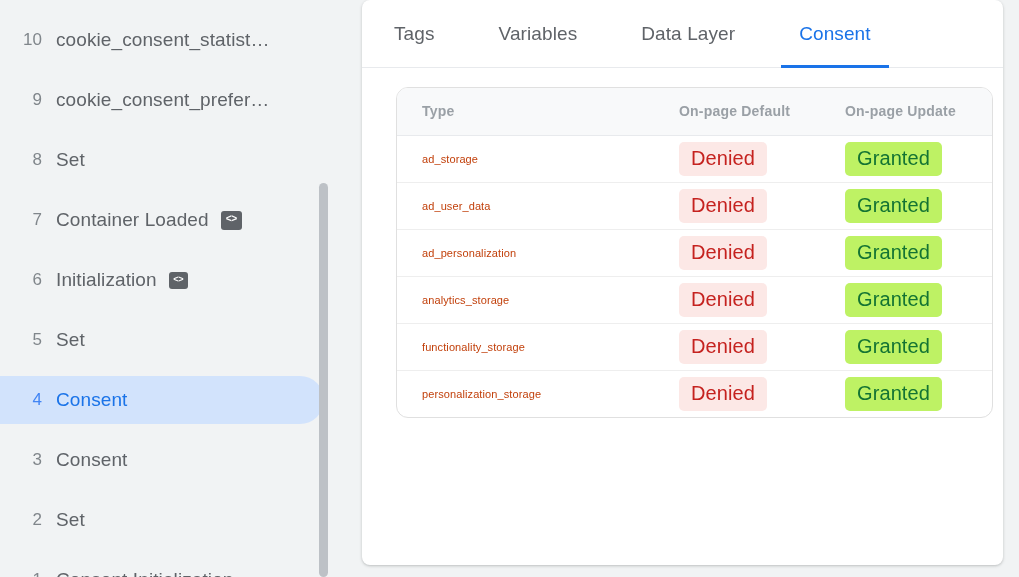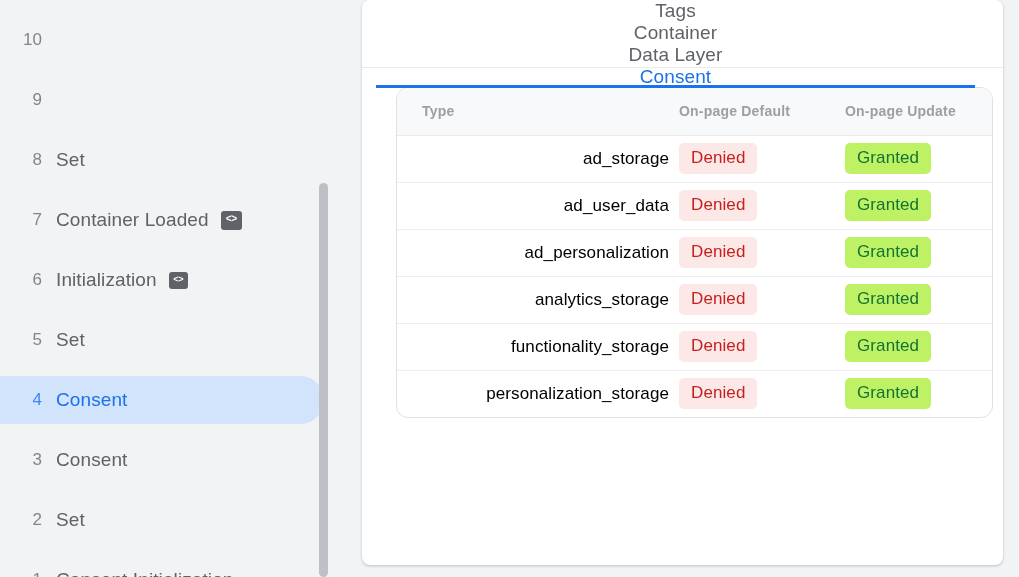--- a/index.html
+++ b/index.html
@@ -144,21 +144,20 @@
     box-sizing: border-box;
   }
 
   .tabbar {
     position: relative;
     height: 68px;
     border-bottom: 1px solid #e8eaed;
     display: flex;
     padding-left: 14px;
     box-sizing: border-box;
-    flex-direction: column;
   }
   .tab {
     position: relative;
     height: 68px;
     display: flex;
     align-items: center;
     justify-content: center;
     padding: 0 18px;
     margin-right: 28px;
     font-size: 19px;
@@ -236,33 +235,32 @@
     border-bottom: 1px solid #eeeeee;
     padding: 0;
     box-sizing: border-box;
     vertical-align: middle;
   }
   table.consent-table tbody tr:last-child td {
     border-bottom: none;
   }
   td.cell-type {
     padding-left: 25px !important;
-    font-size: 17px;
-    color: #000000;
-    letter-spacing: 0.1px;
-    text-align: right;
+    font-size: 11px;
+    color: #c2410c;
+    letter-spacing: 0.1px;
   }
   td.cell-state {
     padding-left: 10px !important;
   }
   .state-badge {
     display: inline-block;
     padding: 5px 12px 6px 12px;
     border-radius: 5px;
-    font-size: 17px;
+    font-size: 20px;
     letter-spacing: 0.1px;
     line-height: 1.15;
   }
   .state-badge.denied {
     background: #fce8e6;
     color: #c5221f;
   }
   .state-badge.granted {
     background: #bef264;
     color: #137333;
@@ -274,24 +272,26 @@
 <div id="app">
 
   <div class="sidebar">
     <div class="sidebar-list" id="sidebar-list">
         <div class="msg-row">
           <div class="pill"></div>
         </div>
         <div class="msg-row">
           <div class="pill"></div>
           <span class="msg-idx">10</span>
+          <span class="msg-name">cookie_consent_statist…</span>
         </div>
         <div class="msg-row">
           <div class="pill"></div>
           <span class="msg-idx">9</span>
+          <span class="msg-name">cookie_consent_prefer…</span>
         </div>
         <div class="msg-row">
           <div class="pill"></div>
           <span class="msg-idx">8</span>
           <span class="msg-name">Set</span>
         </div>
         <div class="msg-row">
           <div class="pill"></div>
           <span class="msg-idx">7</span>
           <span class="msg-name">Container Loaded</span>
@@ -331,21 +331,21 @@
       </div>
     <div class="sb-track"></div>
     <div class="sb-thumb"></div>
   </div>
 
   <div class="main-wrap">
     <div class="panel">
 
       <div class="tabbar" id="tabbar">
           <div class="tab">Tags</div>
-          <div class="tab">Container</div>
+          <div class="tab">Variables</div>
           <div class="tab">Data Layer</div>
           <div class="tab active">Consent</div>
         </div>
 
 
       <div class="table-card">
         <table class="consent-table">
           <thead>
             <tr>
               <th class="col-type">Type</th>

